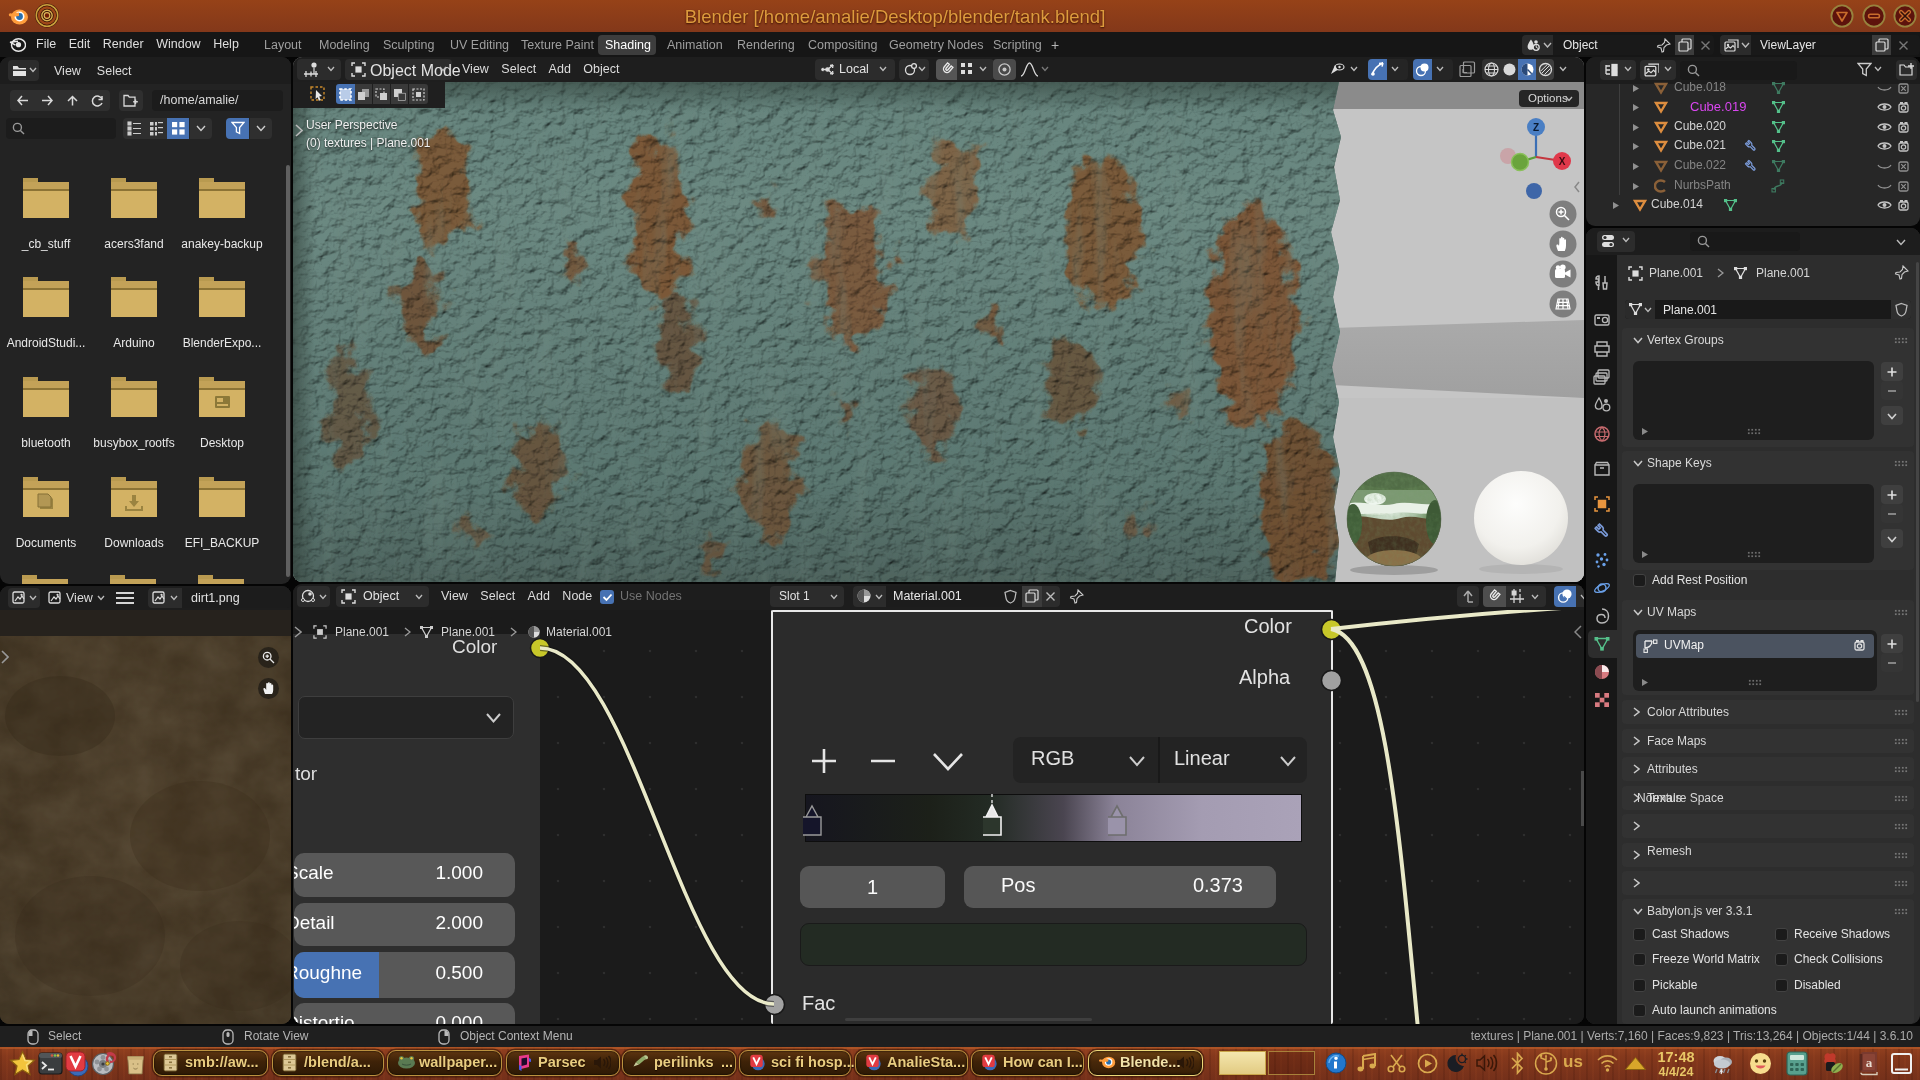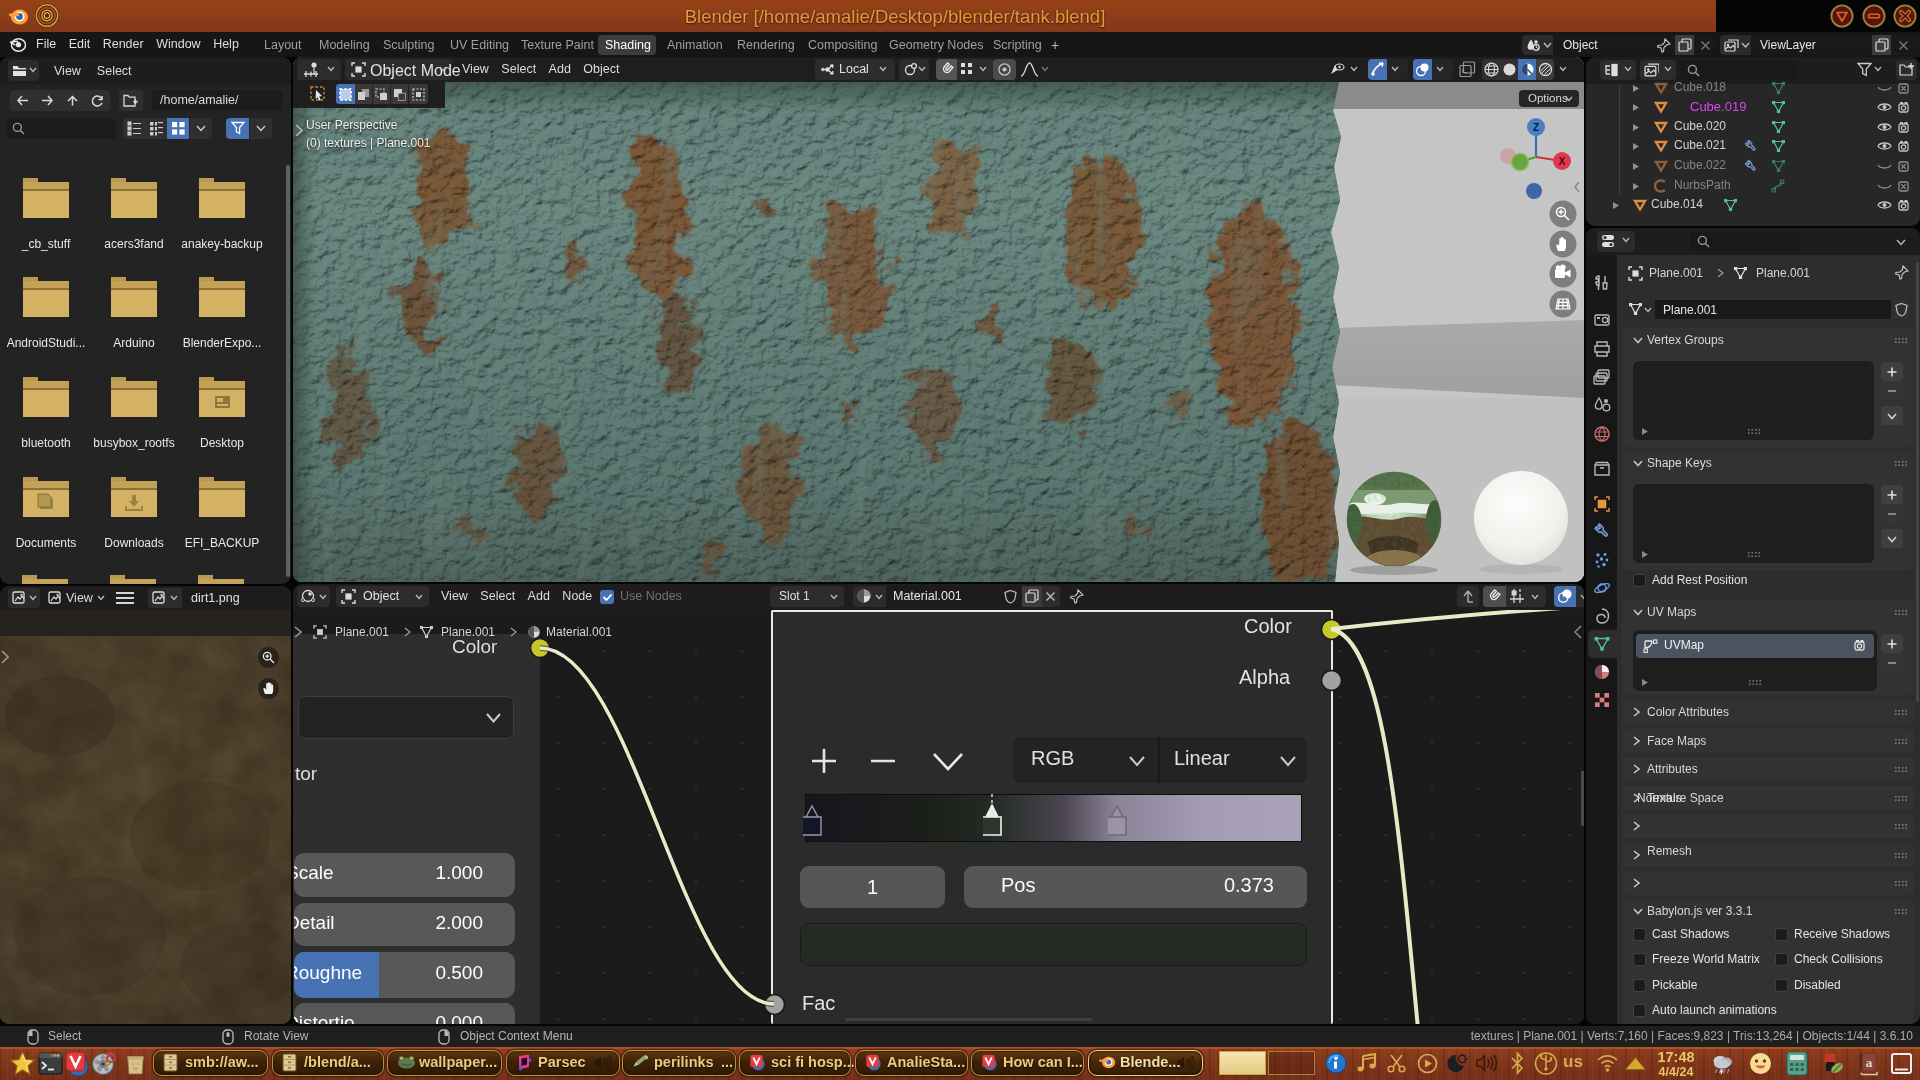--- a/index.html
+++ b/index.html
@@ -8,21 +8,21 @@
 .area{position:absolute;border-radius:9px;overflow:hidden}
 .hdr{position:absolute;left:0;right:0;top:0;height:27px;background:#1d1d1d}
 .sldr{position:absolute;background:#585858;border-radius:10px;color:#fff;overflow:hidden}
 .grip{position:absolute;right:8px;top:9px;width:14px;height:7px;opacity:.45;background:
 radial-gradient(circle,#ccc 1px,transparent 1.2px) 0 0/3.5px 3.5px}
 .cb{position:absolute;width:13px;height:13px;background:#1b1b1b;border:1px solid #424242;border-radius:3px}
 .cbl{position:absolute;font-size:12px;color:#e2e2e2}
 </style></head>
 <body>
 
-<div class="a" style="left:0;top:0;width:1716px;height:32px;background:linear-gradient(#964218,#83381a)">
+<div class="a" style="left:0;top:0;width:1920px;height:32px;background:linear-gradient(#964218,#83381a)">
   <svg class="a" style="left:7px;top:5px" width="22" height="22" viewBox="0 0 22 22">
       <ellipse cx="12.5" cy="12" rx="8.5" ry="7.5" fill="#ff9d3c"></ellipse>
       <circle cx="12.5" cy="11.5" r="5" fill="#fff"></circle>
       <circle cx="12.5" cy="11.5" r="3.4" fill="#2a6fae"></circle>
       <path d="M2 9 L12 7.5 L12 11 L5 12 Z" fill="#ff9d3c"></path>
       <circle cx="3.4" cy="9.8" r="1.6" fill="#ff9d3c"></circle>
     </svg>
   <svg class="a" style="left:34px;top:2px" width="26" height="27" viewBox="0 0 26 27">
       <circle cx="13" cy="13.5" r="12" fill="#3a1206"></circle>
       <circle cx="13" cy="13.5" r="10.7" fill="none" stroke="#c9a03c" stroke-width="1.6"></circle>
@@ -775,21 +775,21 @@
           <path d="M193 25 L205 25 L199 13 Z" fill="#e8e8e8"></path>
           <path d="M190 25 h18 v18 h-18 Z" fill="#2c362c"></path>
           <path d="M193 25 L199 13 L205 25 M190 25 h18 v18 h-18" fill="none" stroke="#f2f2f2" stroke-width="1.6"></path>
         </g>
     <g>
           <path d="M318 25 L330 25 L324 14 Z M315 25 h18 v18 h-18 Z" fill="#9a93aa"></path>
           <path d="M318 25 L324 14 L330 25 M315 25 h18 v18 h-18" fill="none" stroke="#6e6e6e" stroke-width="1.6"></path>
         </g>
   </svg>
   <div class="a" style="left:507px;top:282px;width:145px;height:42px;background:#565656;border-radius:9px;font-size:20px;color:#fafafa;text-align:center;line-height:42px">1</div>
-  <div class="a tx" style="left:671px;top:282px;width:343px;height:42px;background:#565656;border-radius:9px;font-size:20px;color:#fafafa">
+  <div class="a tx" style="left:671px;top:282px;width:312px;height:42px;background:#565656;border-radius:9px;font-size:20px;color:#fafafa">
    <span class="a" style="left:37px;top:8px">Pos</span>
         <span class="a" style="right:33px;top:8px">0.373</span>
       </div>
   <div class="a" style="left:507px;top:339px;width:507px;height:43px;background:#232b23;border-radius:9px;border:1px solid #1a1a1a"></div>
   <div class="a tx" style="left:509px;top:408px;font-size:20px;color:#e2e2e2">Fac</div>
   <svg class="a" style="left:470px;top:409px" width="23" height="23">
         <circle cx="11.5" cy="11.5" r="10" fill="#a1a1a1" stroke="#191919" stroke-width="1.5"></circle>
       </svg>
   
   <svg class="a" style="left:0;top:0" width="1291" height="440" viewBox="0 0 1291 440">

